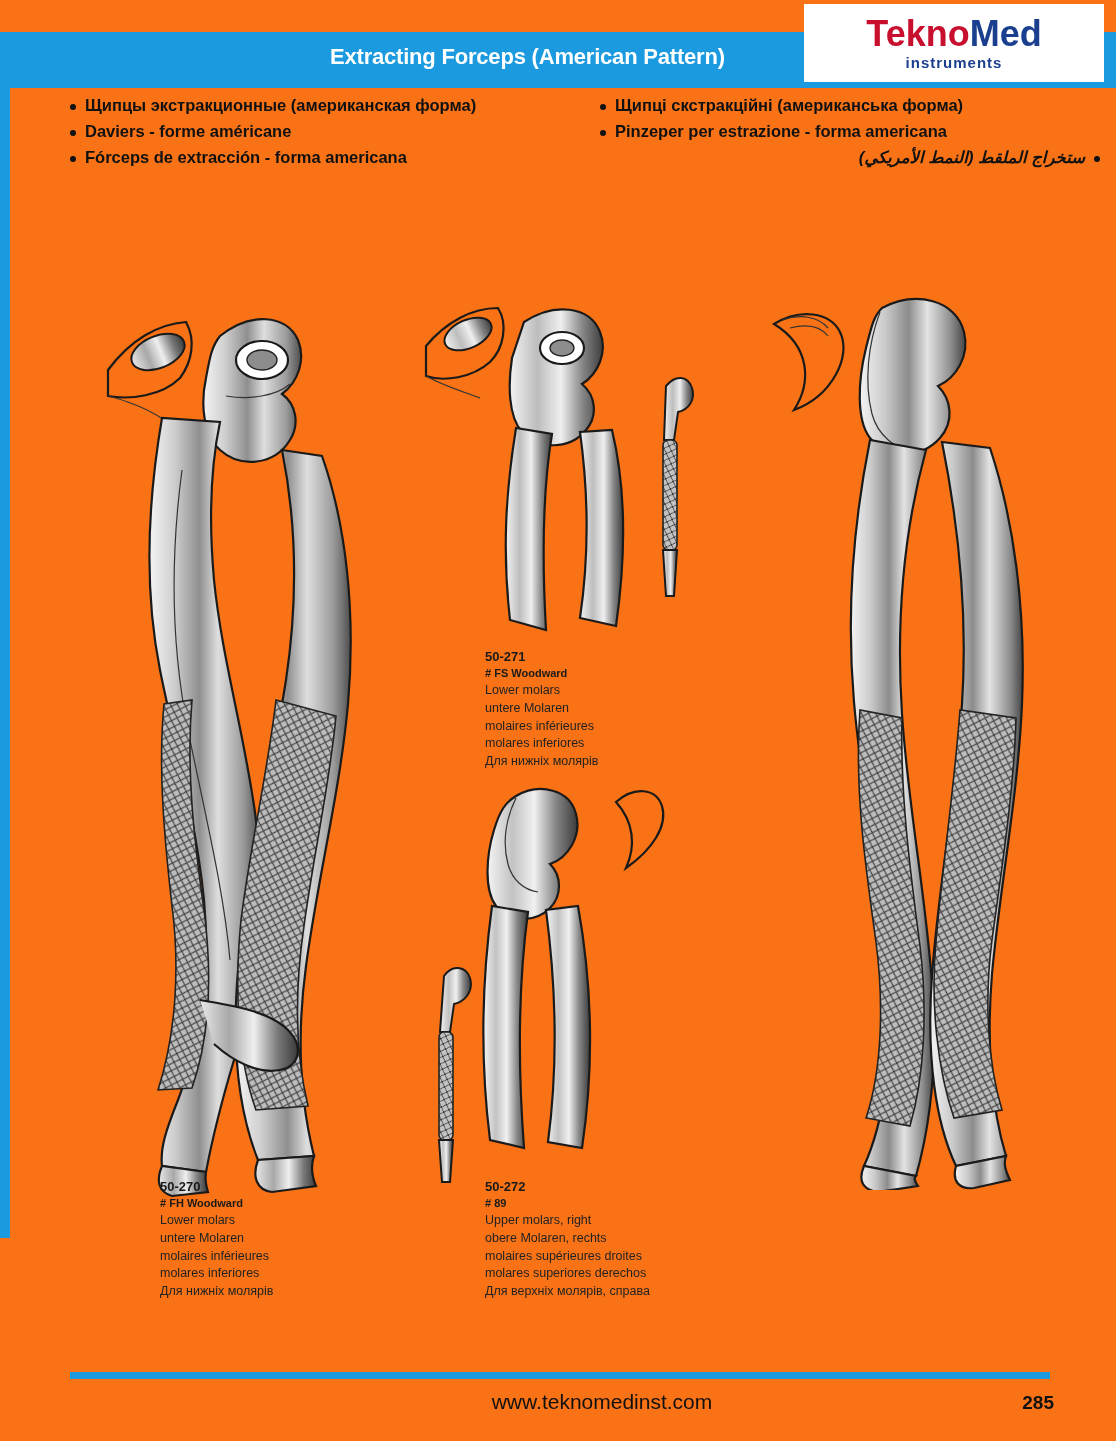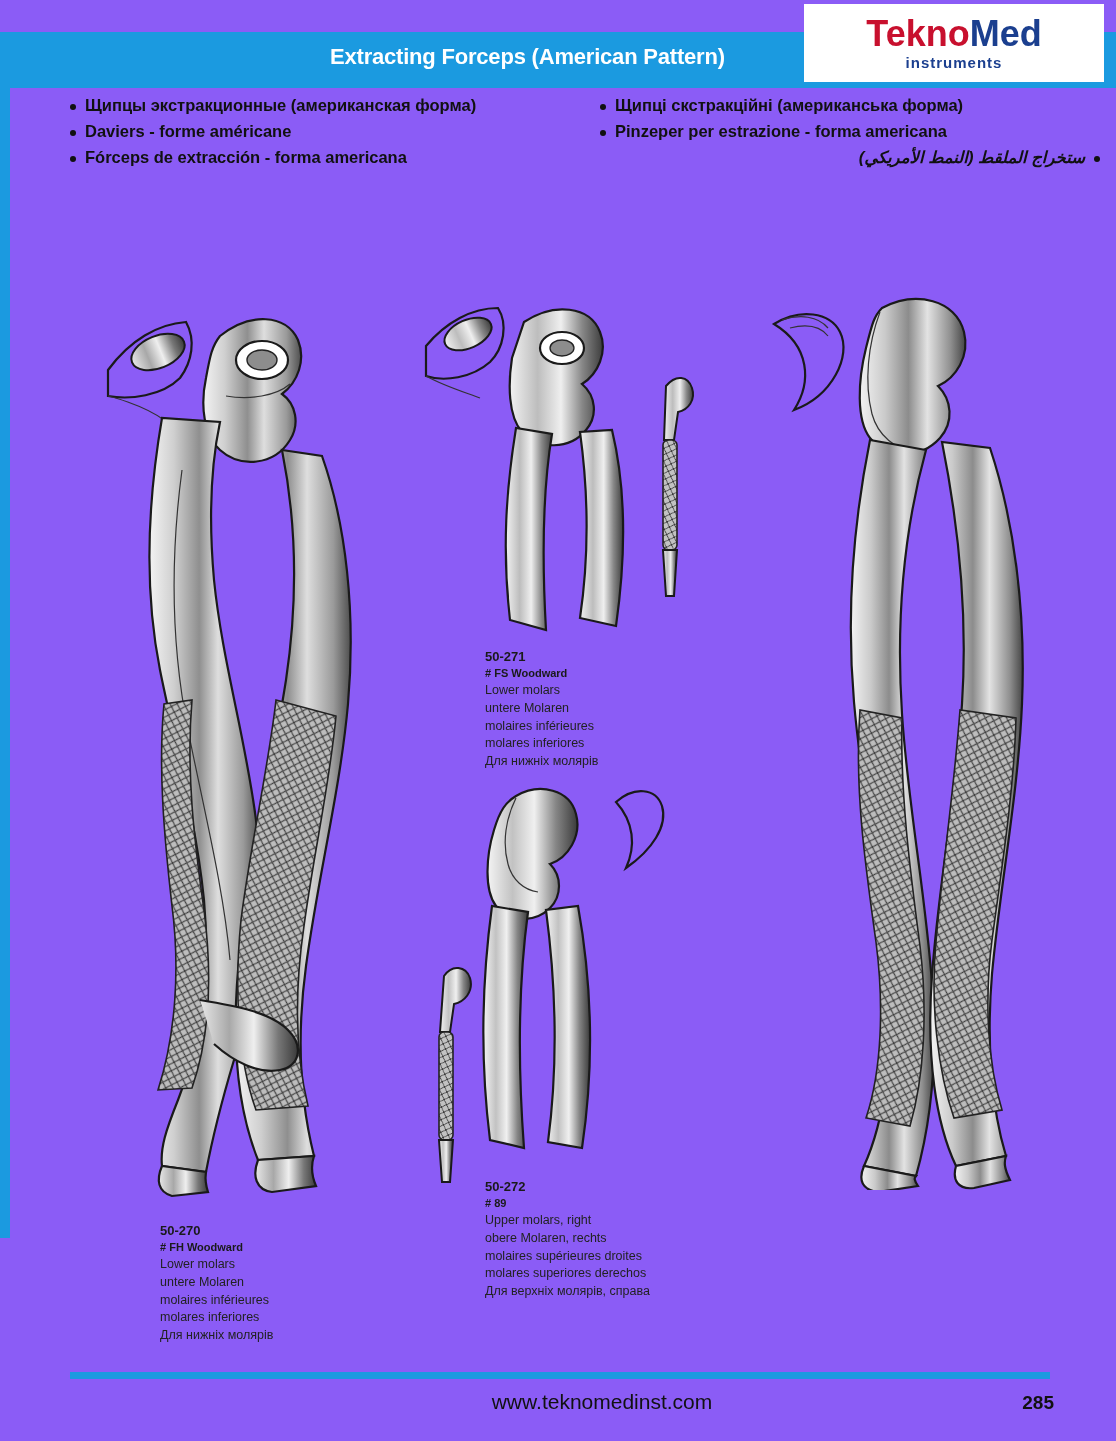--- a/index.html
+++ b/index.html
@@ -4,21 +4,21 @@
 <style>
   html,body{margin:0;padding:0;}
   body{
     width:1116px;height:1441px;
     background:#ffffff;
     font-family:"Liberation Sans", sans-serif;
     color:#111;
     position:relative;
     overflow:hidden;
   }
-  .page{position:relative;width:1116px;height:1441px;background:#8b5cf6;}
+  .page{position:relative;width:1116px;height:1441px;background:#f97316;}
 
   
   .header-bar{
     position:absolute;left:0;top:32px;width:1116px;height:56px;
     background:#1b9ae0;
   }
   .header-bar .inner{
     position:relative;width:100%;height:100%;
   }
   .header-title{
@@ -69,21 +69,21 @@
   .col{position:absolute;}
   .col-1{left:100px;top:20px;width:300px;}
   .col-2{left:420px;top:20px;width:300px;}
   .col-3{left:760px;top:10px;width:300px;}
 
   .caption{font-size:12.5px;line-height:1.42;color:#1a1a1a;}
   .caption .code{font-weight:bold;font-size:13px;}
   .caption .name{font-weight:bold;font-size:11px;}
   .caption .desc{font-size:12.5px;color:#222;}
 
-  .cap-50270{position:absolute;left:160px;top:1178px;margin-top:44px;}
+  .cap-50270{position:absolute;left:160px;top:1178px;}
   .cap-50271{position:absolute;left:485px;top:648px;}
   .cap-50272{position:absolute;left:485px;top:1178px;}
   .cap-50273{position:absolute;left:818px;top:1178px;}
 
   
   .footer-url{
     position:absolute;left:0;top:1390px;width:1116px;text-align:center;
     font-size:21px;color:#111;padding-left:44px;
   }
   .page-no{

